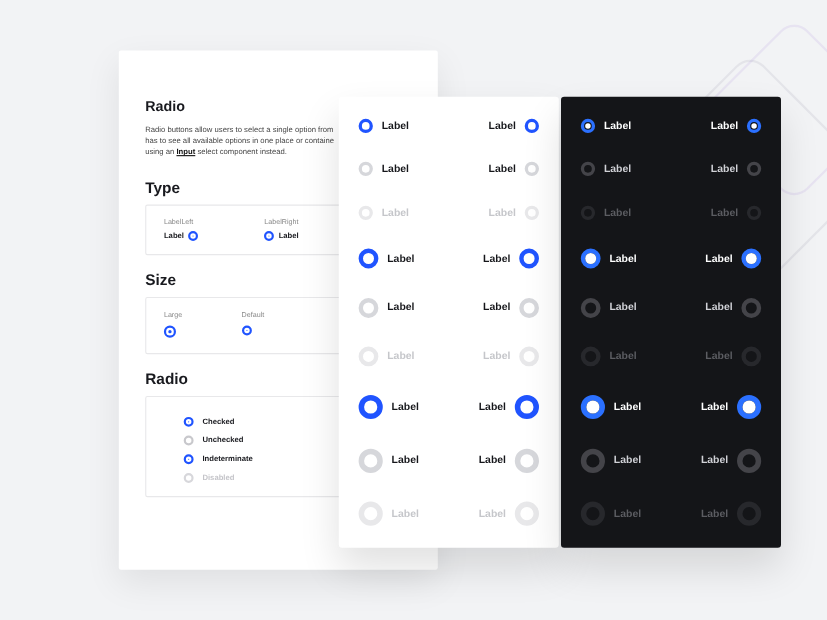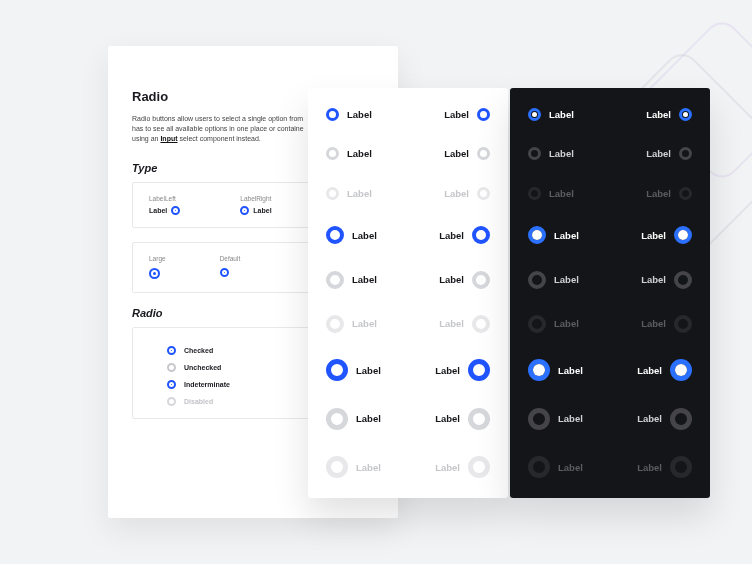--- a/index.html
+++ b/index.html
@@ -22,21 +22,21 @@
     box-shadow: 0 12px 32px rgba(0,0,0,0.08);
     border-radius: 2px;
     padding: 28px 24px 20px 24px;
     font-size: 7px;
     color: #191a1f;
     overflow: hidden;
   }
   .doc-panel h1 { font-size: 13px; font-weight: 700; margin-bottom: 10px; margin-top: 15px; }
   .doc-desc { line-height: 1.45; color: #444; margin-bottom: 18px; }
   .doc-desc .link { text-decoration: underline; font-weight: 700; color: #111; }
-  .sec-title { font-size: 11px; font-weight: 800; margin: 10px 0 8px 0; font-style: italic; }
+  .sec-title { font-size: 14px; font-weight: 800; margin: 10px 0 8px 0; }
   .sec-box { border: 1px solid #e8e8ea; border-radius: 2px; padding: 12px 16px; margin-bottom: 14px; }
 
   .type-row { display: flex; gap: 60px; }
   .type-col .small-title { font-size: 6.5px; color: #888; margin-bottom: 4px; }
   .type-col .pair { display: flex; align-items: center; gap: 4px; font-size: 7px; font-weight: 600; }
 
   .size-row { display: flex; gap: 54px; align-items: flex-start; }
   .size-col .small-title { font-size: 6.5px; color: #888; margin-bottom: 6px; }
 
   .state-list { display: flex; flex-direction: column; gap: 8px; padding: 6px 0 0 18px; }
@@ -128,20 +128,21 @@
         <div class="type-col">
           <div class="small-title">LabelRight</div>
           <div class="pair">
               <span class="r checked"></span>
               <span>Label</span>
             </div>
         </div>
       </div>
     </div>
 
+    <div class="sec-title">Size</div>
     <div class="sec-box">
       <div class="size-row">
         <div class="size-col">
           <div class="small-title">Large</div>
           <span class="r lg checked"></span>
         </div>
         <div class="size-col">
           <div class="small-title">Default</div>
           <span class="r checked"></span>
         </div>

